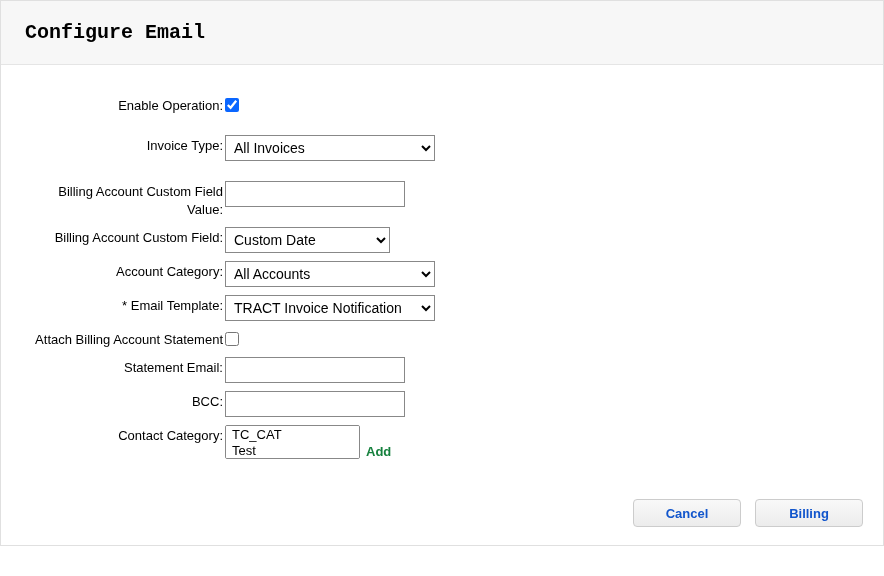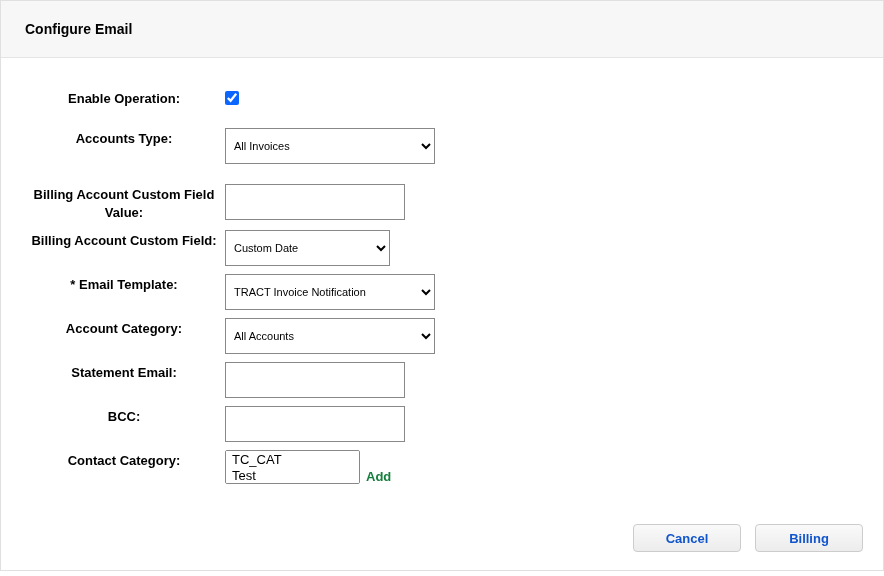--- a/index.html
+++ b/index.html
@@ -17,23 +17,24 @@
     background: #fff;
     position: relative;
   }
   .dialog-header {
     background: #f7f7f7;
     border-bottom: 1px solid #e5e5e5;
     padding: 20px 24px;
     position: relative;
   }
   .dialog-title {
-    font-size: 14px;
+    font-size: 20px;
     font-weight: bold;
     margin: 0;
+    font-family: Liberation Mono, monospace;
   }
   .close-x {
     position: absolute;
     top: -4px;
     right: -3px;
     width: 32px;
     height: 32px;
     display: flex;
     align-items: center;
     justify-content: center;
@@ -46,37 +47,37 @@
     padding: 30px 24px 20px 24px;
   }
   .row {
     display: flex;
     align-items: flex-start;
     margin-bottom: 8px;
   }
   .row.tall { margin-bottom: 20px; }
   .lbl {
     width: 200px;
-    text-align: center;
+    text-align: right;
     padding-right: 2px;
-    font-weight: bold;
+    font-weight: normal;
     line-height: 18px;
     padding-top: 2px;
   }
   .fld {
     flex: 0 0 auto;
     display: flex;
     align-items: center;
   }
   select, input[type=text] {
     font-family: Arial, Helvetica, sans-serif;
-    font-size: 11px;
+    font-size: 14px;
     border: 1px solid #888;
     background: #fff;
-    height: 36px;
+    height: 26px;
     padding: 1px 4px;
   }
   select.wide { width: 210px; }
   select.mid { width: 165px; }
   select.tpl { width: 210px; }
   input.text-mid { width: 180px; }
   input.text-wide { width: 180px; }
   .multi-wrap { display: flex; align-items: flex-end; }
   select.multi {
     width: 135px;
@@ -129,21 +130,21 @@
   <div class="form-body">
 
     <div class="row tall">
       <div class="lbl">Enable Operation:</div>
       <div class="fld">
         <input type="checkbox" class="blue" checked="" style="">
       </div>
     </div>
 
     <div class="row tall">
-      <div class="lbl">Accounts Type:</div>
+      <div class="lbl">Invoice Type:</div>
       <div class="fld">
         <select class="wide">
           <option>All Invoices</option>
         </select>
       </div>
     </div>
 
     <div class="row">
       <div class="lbl">Billing Account Custom Field Value:</div>
       <div class="fld">
@@ -154,37 +155,43 @@
     <div class="row">
       <div class="lbl">Billing Account Custom Field:</div>
       <div class="fld">
         <select class="mid">
           <option>Custom Date</option>
         </select>
       </div>
     </div>
 
     <div class="row">
+      <div class="lbl">Account Category:</div>
+      <div class="fld">
+        <select class="wide">
+          <option>All Accounts</option>
+        </select>
+      </div>
+    </div>
+
+    <div class="row">
       <div class="lbl">* Email Template:</div>
       <div class="fld">
         <select class="tpl">
           <option>TRACT Invoice Notification</option>
         </select>
       </div>
     </div>
 
     <div class="row">
-      <div class="lbl">Account Category:</div>
-      <div class="fld">
-        <select class="wide">
-          <option>All Accounts</option>
-        </select>
-      </div>
-    </div>
-
+      <div class="lbl">Attach Billing Account Statement</div>
+      <div class="fld">
+        <input type="checkbox" style="">
+      </div>
+    </div>
 
 
     <div class="row">
       <div class="lbl">Statement Email:</div>
       <div class="fld">
         <input type="text" class="text-wide" value="" style="">
       </div>
     </div>
 
     <div class="row">

